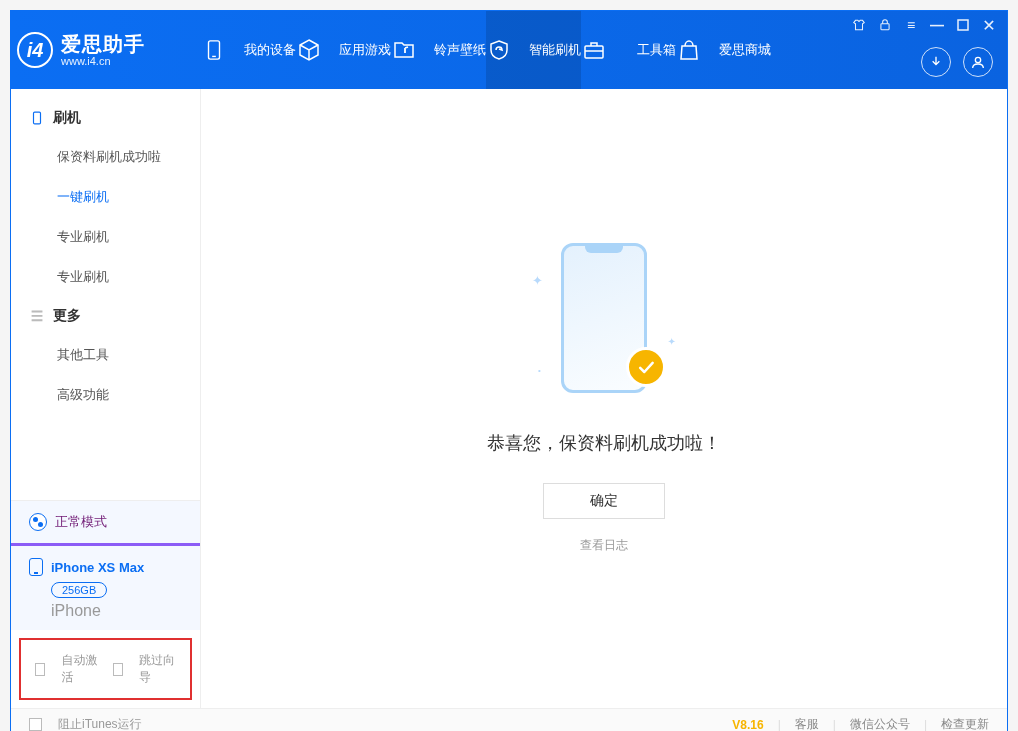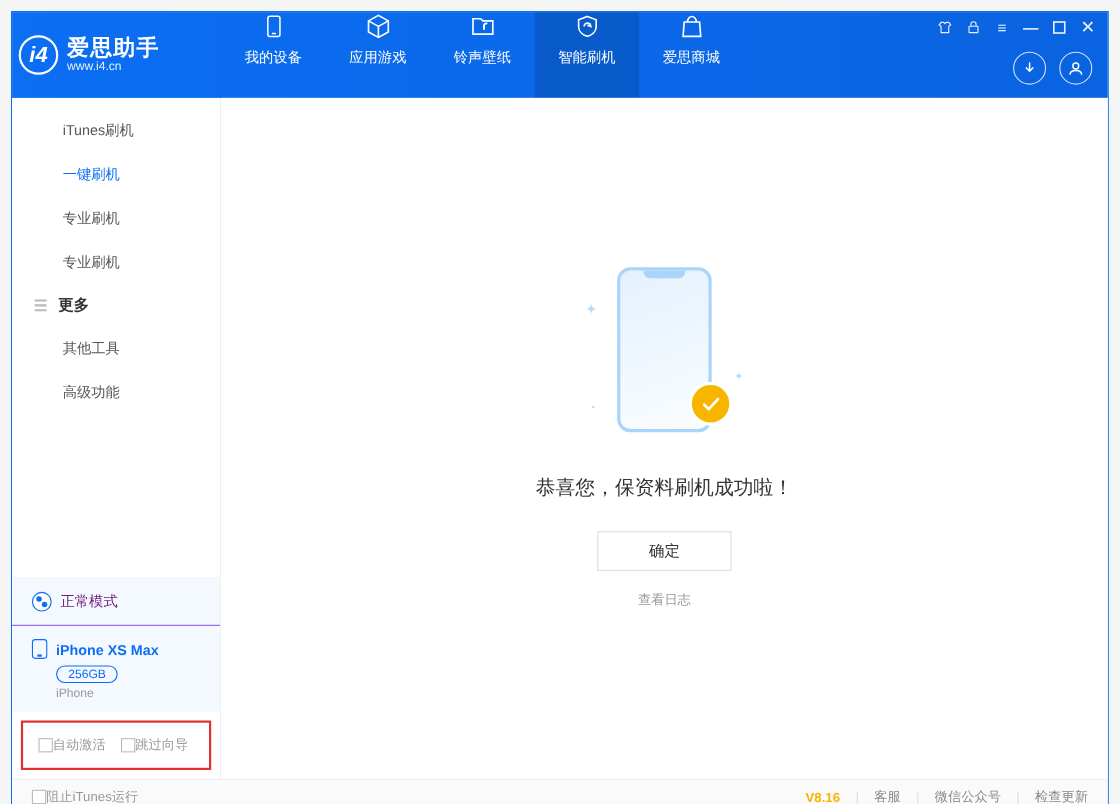--- a/index.html
+++ b/index.html
@@ -5,49 +5,49 @@
 * { margin: 0; padding: 0; box-sizing: border-box; }
 body { font-family: "Microsoft YaHei", -apple-system, sans-serif; background: #f5f5f5; display: flex; justify-content: center; align-items: flex-start; padding: 10px; }
 .window { width: 1018px; height: 731px; background: #fff; border: 1px solid #0b6ef3; display: flex; flex-direction: column; position: relative; }
 .titlebar { height: 78px; background: linear-gradient(to right, #0b6ef3, #0a63e0); display: flex; align-items: stretch; color: #fff; position: relative; }
 .logo-area { width: 190px; display: flex; align-items: center; padding-left: 6px; gap: 8px; }
 .logo-circle { width: 36px; height: 36px; border: 2.5px solid #fff; border-radius: 50%; display: flex; align-items: center; justify-content: center; font-weight: bold; font-size: 20px; font-style: italic; }
 .logo-text { display: flex; flex-direction: column; line-height: 1.1; }
 .logo-name { font-size: 20px; font-weight: bold; letter-spacing: 1px; }
 .logo-url { font-size: 11px; opacity: 0.9; }
 .nav-tabs { display: flex; align-items: stretch; }
-.nav-tab { width: 95px; display: flex; flex-direction: column; align-items: center; justify-content: flex-start; gap: 6px; cursor: pointer; position: relative; }
+.nav-tab { width: 95px; display: flex; flex-direction: row; align-items: center; justify-content: space-between; gap: 6px; cursor: pointer; position: relative; }
 .nav-tab.active { background: rgba(0,0,0,0.13); }
 .nav-icon { width: 26px; height: 26px; display: flex; align-items: center; justify-content: center; }
 .nav-label { font-size: 13px; }
 .win-controls-top { position: absolute; top: 6px; right: 10px; display: flex; gap: 10px; align-items: center; }
 .win-controls-top span { width: 16px; height: 16px; display: flex; align-items: center; justify-content: center; cursor: pointer; opacity: 0.9; font-size: 14px; }
 .win-controls-mid { position: absolute; right: 14px; top: 36px; display: flex; gap: 12px; }
 .circ-btn { width: 30px; height: 30px; border: 1.5px solid rgba(255,255,255,0.8); border-radius: 50%; display: flex; align-items: center; justify-content: center; cursor: pointer; }
 .body-area { flex: 1; display: flex; min-height: 0; }
 .sidebar { width: 190px; border-right: 1px solid #eee; display: flex; flex-direction: column; background: #fff; }
 .side-scroll { flex: 1; overflow: auto; padding-top: 10px; }
 .side-group-head { display: flex; align-items: center; gap: 8px; padding: 10px 18px; font-size: 14px; color: #333; font-weight: bold; }
 .head-icon { width: 16px; height: 16px; display: flex; align-items: center; justify-content: center; color: #0b6ef3; }
 .side-item { padding: 11px 18px 11px 46px; font-size: 13px; color: #555; cursor: pointer; }
 .side-item.active { color: #0b6ef3; }
 .side-bottom { border-top: 1px solid #eee; }
 .mode-row { display: flex; align-items: center; gap: 8px; padding: 12px 18px; background: #f4f8ff; font-size: 13px; color: #701a75; }
 .mode-icon { width: 18px; height: 18px; border-radius: 50%; background: #fff; border: 1px solid #0b6ef3; display: flex; align-items: center; justify-content: center; position: relative; }
 .mode-icon::before, .mode-icon::after { content: ''; width: 5px; height: 5px; background: #0b6ef3; border-radius: 50%; position: absolute; }
 .mode-icon::before { top: 3px; left: 3px; }
 .mode-icon::after { bottom: 3px; right: 3px; }
-.device-block { padding: 12px 18px 10px; background: #f4f8ff; border-top: 1px solid #8b5cf6; }
+.device-block { padding: 12px 18px 10px; background: #f4f8ff; border-top: 3px solid #8b5cf6; }
 .device-name-row { display: flex; align-items: center; gap: 8px; font-size: 13px; font-weight: bold; color: #0b6ef3; }
 .phone-ico { width: 14px; height: 18px; border: 1.5px solid #0b6ef3; border-radius: 3px; position: relative; }
 .phone-ico::after { content: ''; width: 4px; height: 1.5px; background: #0b6ef3; position: absolute; bottom: 1.5px; left: 50%; transform: translateX(-50%); }
 .storage-badge { display: inline-block; margin: 6px 0 0 22px; padding: 1px 10px; border: 1px solid #0b6ef3; border-radius: 10px; font-size: 11px; color: #0b6ef3; }
-.device-type { margin: 4px 0 0 22px; font-size: 11px; color: #999; }
+.device-type { margin: 4px 0 0 22px; font-size: 16px; color: #999; }
 .checkbox-row { padding: 12px 14px; display: flex; gap: 14px; font-size: 12px; color: #999; border: 2px solid #e03030; margin: 8px; }
-.cb { display: flex; align-items: center; gap: 0; cursor: pointer; }
+.cb { display: flex; align-items: center; gap: 16px; cursor: pointer; }
 .cb-box { width: 13px; height: 13px; border: 1px solid #bbb; background: #fff; }
 .main-content { flex: 1; display: flex; flex-direction: column; align-items: center; justify-content: center; background: #fff; position: relative; }
 .success-illus { width: 140px; height: 160px; position: relative; margin-bottom: 28px; }
 .illus-phone { width: 86px; height: 150px; border: 3px solid #aad4f8; border-radius: 12px; background: linear-gradient(160deg,#e4f1fd,#fafdff); position: absolute; left: 50%; top: 0; transform: translateX(-50%); }
 .illus-notch { width: 38px; height: 7px; background: #aad4f8; border-radius: 0 0 6px 6px; position: absolute; top: 0; left: 50%; transform: translateX(-50%); }
 .illus-check { width: 40px; height: 40px; background: #f7b500; border-radius: 50%; position: absolute; right: 8px; bottom: 16px; display: flex; align-items: center; justify-content: center; border: 3px solid #fff; }
 .illus-check svg { width: 20px; height: 20px; }
 .sparkle { position: absolute; color: #b8dafc; font-size: 13px; }
 .sp1 { top: 30px; left: -2px; }
 .sp2 { top: 58%; right: -2px; font-size: 10px; }
@@ -108,20 +108,29 @@
             <svg viewBox="0 0 24 24" width="24" height="24" fill="none" stroke="#fff" stroke-width="1.5">
               <path d="M12 3 L20 6 L20 12 C20 17 16 20 12 21 C8 20 4 17 4 12 L4 6 Z"></path>
               <path d="M9 12 A3 3 0 1 1 15 12 M14 9 L15 12 L12 11"></path>
             </svg>
           </span>
         <span class="nav-label">智能刷机</span>
       </div>
       <div class="nav-tab">
         <span class="nav-icon">
             <svg viewBox="0 0 24 24" width="24" height="24" fill="none" stroke="#fff" stroke-width="1.5">
+              <rect x="3" y="8" width="18" height="12" rx="1"></rect>
+              <path d="M3 13 L21 13 M9 8 L9 5 L15 5 L15 8"></path>
+            </svg>
+          </span>
+        <span class="nav-label">工具箱</span>
+      </div>
+      <div class="nav-tab">
+        <span class="nav-icon">
+            <svg viewBox="0 0 24 24" width="24" height="24" fill="none" stroke="#fff" stroke-width="1.5">
               <path d="M5 8 L19 8 L20 21 L4 21 Z"></path>
               <path d="M8 8 C8 5 10 3 12 3 C14 3 16 5 16 8"></path>
             </svg>
           </span>
         <span class="nav-label">爱思商城</span>
       </div>
     </div>
 
     <div class="win-controls-top">
       <span>
@@ -156,21 +165,29 @@
             <circle cx="12" cy="9" r="4"></circle>
             <path d="M4 21 C4 16 9 15 12 15 C15 15 20 16 20 21"></path>
           </svg>
         </div>
     </div>
   </div>
 
   <div class="body-area">
     <div class="sidebar">
       <div class="side-scroll">
-        <div class="side-item">iTunes刷机</div>
+        <div class="side-group-head">
+          <span class="head-icon">
+              <svg width="14" height="16" viewBox="0 0 24 24" fill="none" stroke="#0b6ef3" stroke-width="2">
+                <rect x="6" y="2" width="12" height="20" rx="2"></rect>
+              </svg>
+            </span>
+          <span>刷机</span>
+        </div>
+        <div class="side-item">保资料刷机成功啦</div>
         <div class="side-item active">一键刷机</div>
         <div class="side-item">专业刷机</div>
         <div class="side-item">专业刷机</div>
 
         <div class="side-group-head">
           <span class="head-icon" style="color:#bbb;">☰</span>
           <span>更多</span>
         </div>
         <div class="side-item">其他工具</div>
         <div class="side-item">高级功能</div>

